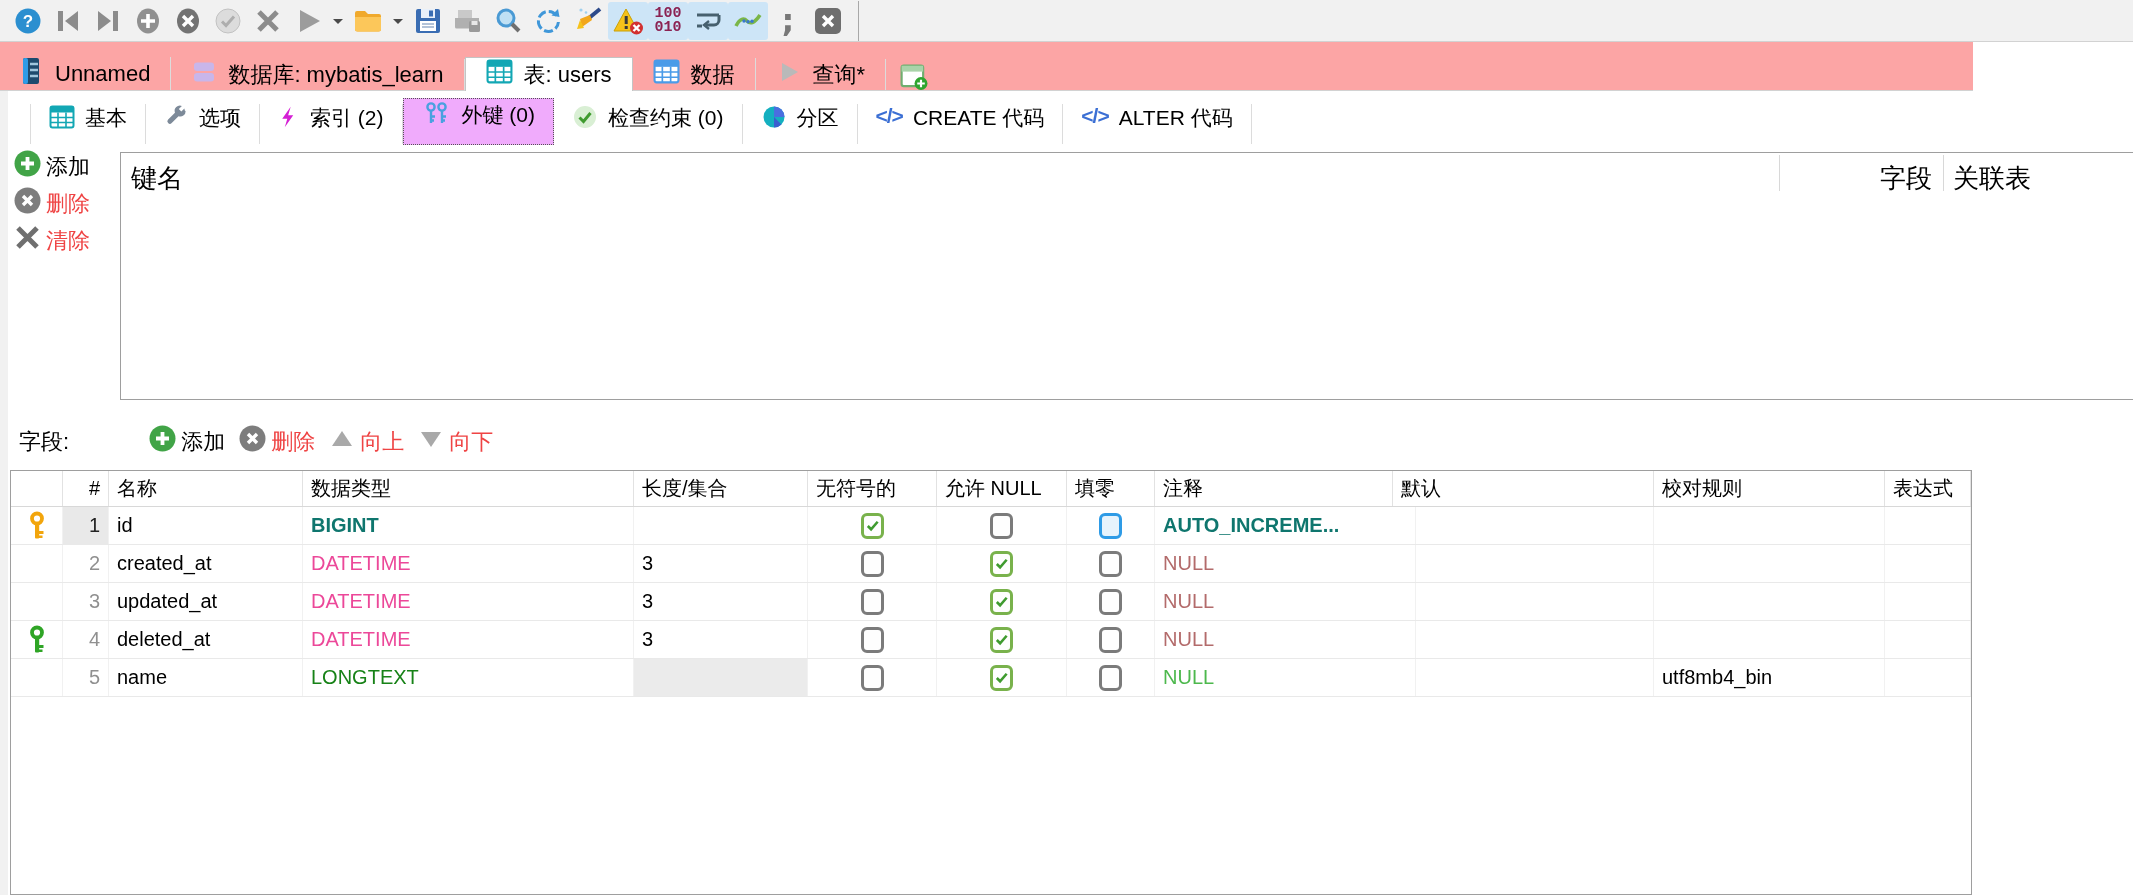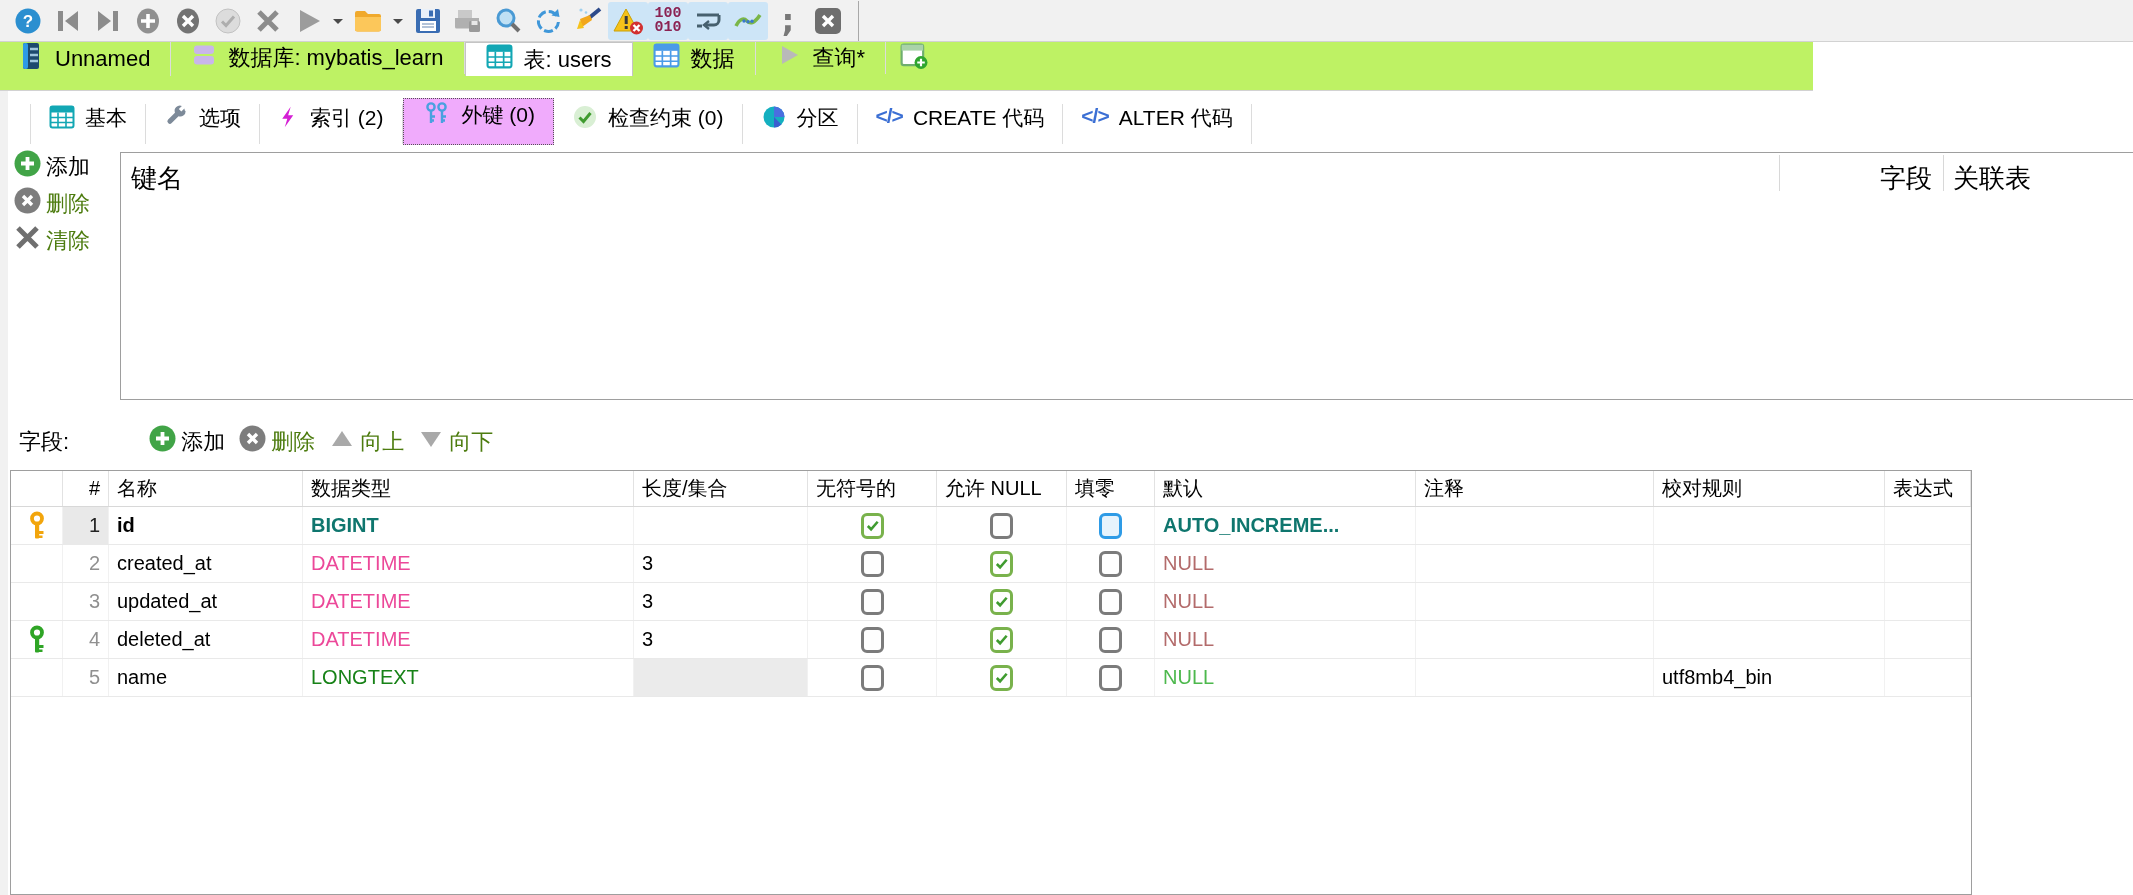--- a/index.html
+++ b/index.html
@@ -11,38 +11,38 @@
   border-bottom:1px solid #d2d2d2;display:flex;align-items:center;padding-left:8px}
 .tbtn{width:40px;height:38px;display:flex;align-items:center;justify-content:center;border-radius:3px;flex:none;border:none;background:transparent;cursor:pointer}
 .tbtn.narrow{width:20px}
 .tbtn.toggled{background:#cde5f7}
 .tbtn svg{display:block}
 .tsep{width:1px;height:40px;background:#a8a8a8;margin:0 10px;flex:none}
 .binicon{display:flex;flex-direction:column;align-items:center;font-family:"Liberation Mono","DejaVu Sans Mono",monospace;
   font-weight:bold;font-size:15px;line-height:14px;color:#8b2252}
 .semiicon{font-size:32px;font-weight:bold;color:#787878;line-height:30px;font-family:"DejaVu Sans",sans-serif}
 
-.tabbar{position:absolute;left:0;top:42px;width:1813px;height:49px;background:#bef264;display:flex;align-items:flex-start}
+.tabbar{position:absolute;left:0;top:42px;width:1973px;height:49px;background:#fca5a5;display:flex;align-items:flex-end}
 .tabbar::after{content:"";position:absolute;left:0;bottom:0;width:100%;height:1px;background:#d2d2d2;z-index:1}
 .tab{display:flex;align-items:center;gap:11px;padding:0 20px;font-size:22px;border-right:1px solid #dcdcdc;position:relative;cursor:pointer}
 .tab.active{background:#fff;border:1px solid #c4c4c4;border-bottom:none;z-index:3}
 .newtab{display:flex;align-items:center;padding:0 14px;cursor:pointer}
 
 .content{position:absolute;left:0;top:91px;width:2133px;height:804px;background:#fff}
 .leftstrip{position:absolute;left:0;top:0;width:8px;height:100%;background:#f1f1f1}
 
 .subtabs{position:absolute;left:30px;top:9px;height:47px;display:flex;align-items:center}
 .stab{display:flex;align-items:flex-start;gap:10px;padding:0 18px;font-size:21px;border-right:1px solid #dcdcdc;height:40px;cursor:pointer}
 .stab:first-child{border-left:1px solid #dcdcdc}
 .stab.active{border:1px dotted #555;background:#f0abfc;height:47px;margin-top:-4px;padding-top:2px}
 .codeicon{color:#3b6fd4;font-weight:bold;font-size:21px;letter-spacing:-1px}
 
 .fkbtns{position:absolute;left:14px;top:61px;display:flex;flex-direction:column;gap:7px}
 .fbtn{display:flex;align-items:center;gap:5px;font-size:22px;height:30px;border:none;background:transparent;cursor:pointer;font-family:Liberation Mono, monospace}
-.fbtn .lbl.dis{color:#4d7c0f}
+.fbtn .lbl.dis{color:#ef4444}
 .fkpanel{position:absolute;left:120px;top:61px;width:2013px;height:248px;border:1px solid #9e9e9e;border-right:none;background:#fff}
 .fkheader{position:relative;height:40px;font-size:26px}
 .fkheader .h{position:absolute;top:8px}
 .fkheader .vline{position:absolute;top:2px;height:36px;width:1px;background:#d8d8d8}
 
 .fieldsbar{position:absolute;left:19px;top:332px;height:38px;display:flex;align-items:center;font-size:22px}
 .fieldsbar .cap{margin-right:80px}
 .fieldsbar .fbtn{margin-right:14px}
 
 .grid{position:absolute;left:10px;top:379px;width:1962px;height:425px;border:1px solid #9e9e9e;background:#fff;font-size:20px}
@@ -55,21 +55,21 @@
 .c0{width:52px}.c1{width:46px}.c2{width:194px}.c3{width:331px}.c4{width:174px}.c5{width:129px}
 .c6{width:130px}.c7{width:88px}.c8{width:261px}.c9{width:238px}.c10{width:231px}.c11{flex:1}
 .num{color:#909090}
 .selcell{background:#e9e9e9;color:#222}
 .discell{background:#ebebeb}
 .cb{width:23px;height:26px;border:3px solid #7b7b7b;border-radius:6px;background:#fefefe;display:flex;align-items:center;justify-content:center}
 .cb svg{display:none}
 .cb.checked{border-color:#79b24c}
 .cb.checked svg{display:block}
 .cb.focused{border-color:#2e9be6;background:#e6f3fc}
-.bold{font-weight:bold}
+.bold{font-weight:normal}
 .v-blue{color:#0f766e;font-weight:bold}
 .v-darkred{color:#ec4899}
 .v-green{color:#178217}
 .v-nullred{color:#b36b6b}
 .v-nullgreen{color:#4db84d}
 </style>
 </head>
 <body>
 
 <div class="toolbar">
@@ -390,22 +390,22 @@
   <div class="grid">
     <div class="thead">
         <div class="cell c0"></div>
         <div class="cell c1 right">#</div>
         <div class="cell c2">名称</div>
         <div class="cell c3">数据类型</div>
         <div class="cell c4">长度/集合</div>
         <div class="cell c5">无符号的</div>
         <div class="cell c6">允许 NULL</div>
         <div class="cell c7">填零</div>
+        <div class="cell c9">注释</div>
         <div class="cell c8">默认</div>
-        <div class="cell c9">注释</div>
         <div class="cell c10">校对规则</div>
         <div class="cell c11">表达式</div>
       </div>
     <div>
         <div class="trow">
           <div class="cell c0 center">
             <svg width="22" height="31" viewBox="0 0 22 31">
               <circle cx="11" cy="8.5" r="5" fill="none" stroke="#f2a50c" stroke-width="3.8"></circle>
               <rect x="9" y="13" width="4.2" height="15.5" rx="1" fill="#f2a50c"></rect>
               <rect x="13" y="21" width="4.5" height="3" fill="#f2a50c"></rect>

